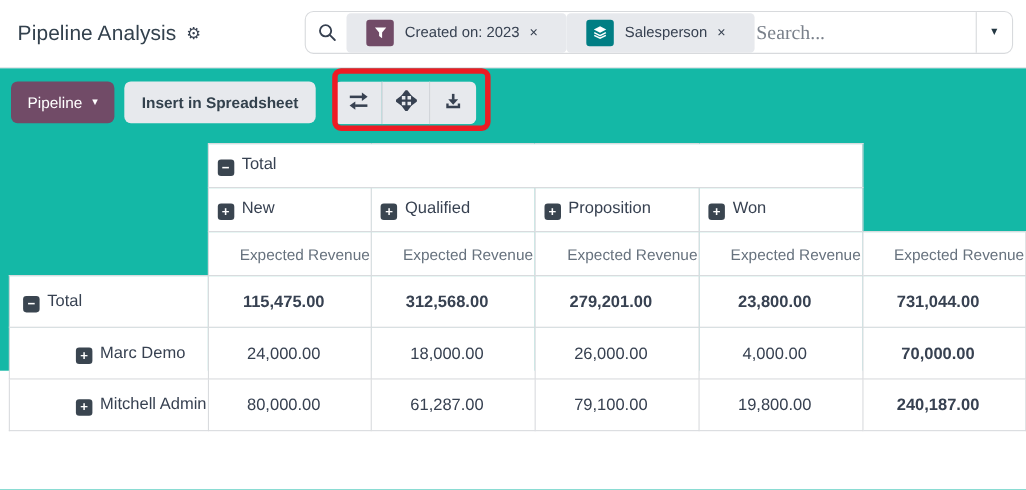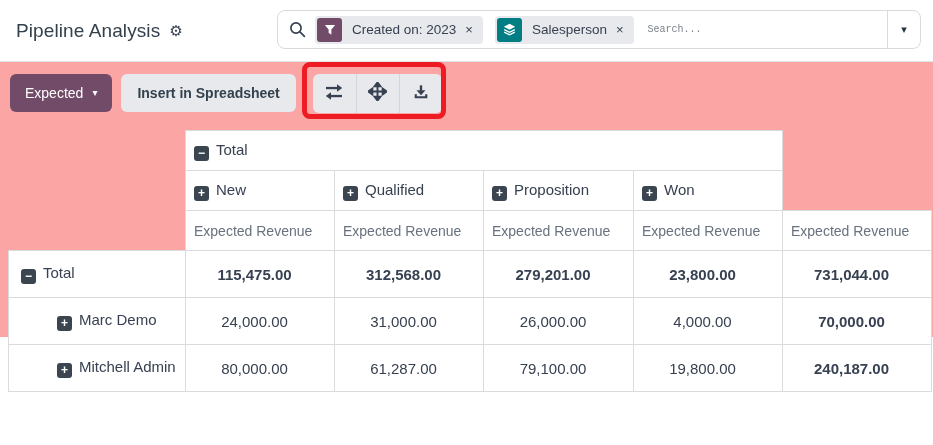--- a/index.html
+++ b/index.html
@@ -1,52 +1,52 @@
 <!DOCTYPE html>
 <html><head>
 <meta charset="utf-8">
 <style>
   html,body{margin:0;padding:0;}
   body{
     width:933px;height:445px;overflow:hidden;background:#fff;
     font-family:"Liberation Sans",sans-serif;color:#374151;
     -webkit-font-smoothing:antialiased;
   }
-  .screen{position:relative;width:933px;height:337px;background:#fca5a5;}
+  .screen{position:relative;width:933px;height:337px;background:#14b8a6;}
 
   
   .topbar{
     display:flex;align-items:center;height:61px;
     border-bottom:1px solid #e2e4e8;background:#fff;
   }
   .title-wrap{display:flex;align-items:center;padding-left:16px;gap:9px;}
   .page-title{font-size:19px;font-weight:500;color:#33414d;margin:0;letter-spacing:.1px;}
   .gear{font-size:15px;color:#374151;line-height:1;cursor:pointer;}
 
   .searchbar{
     position:absolute;left:277px;top:10px;width:644px;height:39px;
     background:#fff;border:1px solid #d8dadd;border-radius:8px;
     display:flex;align-items:center;box-sizing:border-box;
   }
   .search-mag{margin:0 9px 0 11px;display:flex;align-items:center;}
   .facet{
     display:flex;align-items:center;background:#e7e9ed;border-radius:4px;
-    height:28px;margin-right:12px;padding:2px;box-sizing:border-box;overflow:hidden;
+    height:28px;margin-right:0;padding:18px;box-sizing:border-box;overflow:hidden;
   }
   .facet-icon{
     width:25px;height:24px;border-radius:3px;display:flex;
     align-items:center;justify-content:center;flex:0 0 auto;
   }
   .facet-icon.filter{background:#714B67;}
   .facet-icon.groupby{background:#017E84;}
   .facet-label{font-size:13.5px;color:#374151;padding:0 9px 0 10px;white-space:nowrap;}
   .facet-remove{font-size:13px;color:#374151;padding:0 8px 0 0;cursor:pointer;line-height:1;}
   .search-input{
-    flex:1;border:none;outline:none;font-size:10px;color:#374151;
-    font-family:Liberation Mono, monospace;background:transparent;min-width:40px;
+    flex:1;border:none;outline:none;font-size:18px;color:#374151;
+    font-family:Liberation Serif, serif;background:transparent;min-width:40px;
   }
   .search-input::placeholder{color:#7a818b;}
   .search-caret{
     width:32px;align-self:stretch;border-left:1px solid #d8dadd;
     display:flex;align-items:center;justify-content:center;cursor:pointer;
   }
   .caret-glyph{font-size:11px;color:#243742;line-height:1;}
 
   
   .toolbar{display:flex;align-items:center;padding:11px 0 11px 10px;height:40px;}
@@ -72,25 +72,25 @@
   
   table.pivot{
     border-collapse:collapse;table-layout:fixed;margin:6px 0 4px 8px;
     font-size:15px;color:#374151;
   }
   table.pivot th,table.pivot td{box-sizing:border-box;}
   .b{border:1px solid #d9dbde;background:#fff;}
   .blank{border:none;background:transparent;}
   thead th{height:40px;font-weight:normal;text-align:left;}
   .colgroup,.colhead{padding-left:8px;font-size:15px;color:#374151;cursor:pointer;white-space:nowrap;}
-  .measure{padding-left:8px;font-size:14px;color:#67727e;white-space:nowrap;}
+  .measure{padding-left:8px;font-size:14px;color:#67727e;white-space:nowrap;text-align:right;}
   tbody tr{height:47px;}
   .rowhead{font-weight:normal;text-align:left;cursor:pointer;white-space:nowrap;font-size:15px;}
   .lvl0{padding-left:12px;}
-  .lvl1{padding-left:48px;}
+  .lvl1{padding-left:60px;}
   td.val{text-align:center;padding-right:12px;font-size:15px;color:#374151;}
   tr.total-row td.val{font-weight:bold;}
   td.gt{font-weight:bold;}
   .sq{
     display:inline-flex;width:15px;height:15px;background:#3a4550;color:#fff;
     border-radius:3px;font-size:12px;line-height:15px;align-items:center;
     justify-content:center;margin-right:7px;vertical-align:-2px;flex:0 0 auto;
     font-weight:bold;
   }
 </style>
@@ -138,21 +138,21 @@
       <input class="search-input" type="text" placeholder="Search..." style="">
 
       <div class="search-caret">
         <span class="caret-glyph">▾</span>
       </div>
     </div>
   </header>
 
   <div class="toolbar">
     <button class="btn btn-measures">
-      <span>Expected</span>
+      <span>Pipeline</span>
       <span class="caret-glyph">▾</span>
     </button>
 
     <button class="btn btn-insert">Insert in Spreadsheet</button>
 
     <div class="icon-group">
       <button class="icon-btn">
         <span>
           <svg viewBox="0 0 20 20" width="20" height="20">
             <rect x="2" y="4.9" width="11.2" height="2.3" fill="#374151"></rect>
@@ -243,21 +243,21 @@
         <td class="b val">312,568.00</td>
         <td class="b val">279,201.00</td>
         <td class="b val">23,800.00</td>
         <td class="b val gt">731,044.00</td>
       </tr>
       <tr>
         <th class="b rowhead lvl1">
           <span class="sq">+</span><span>Marc Demo</span>
         </th>
         <td class="b val">24,000.00</td>
-        <td class="b val">31,000.00</td>
+        <td class="b val">18,000.00</td>
         <td class="b val">26,000.00</td>
         <td class="b val">4,000.00</td>
         <td class="b val gt">70,000.00</td>
       </tr>
       <tr>
         <th class="b rowhead lvl1">
           <span class="sq">+</span><span>Mitchell Admin</span>
         </th>
         <td class="b val">80,000.00</td>
         <td class="b val">61,287.00</td>

